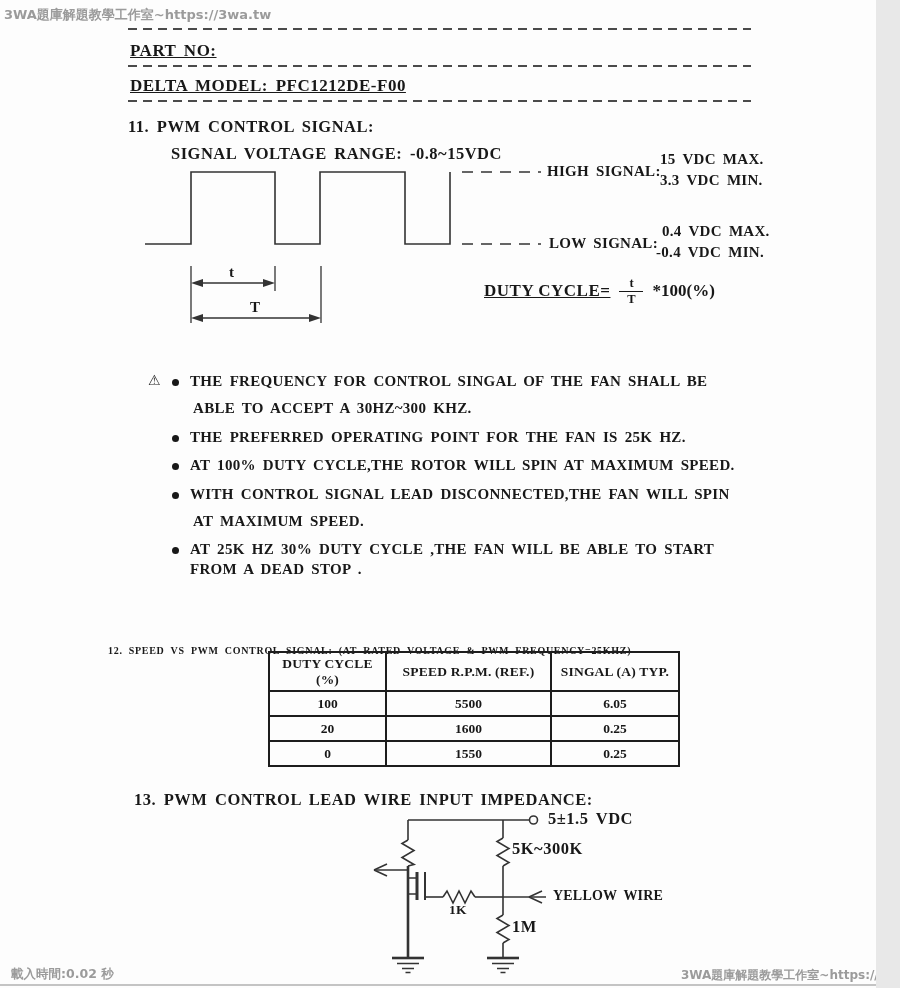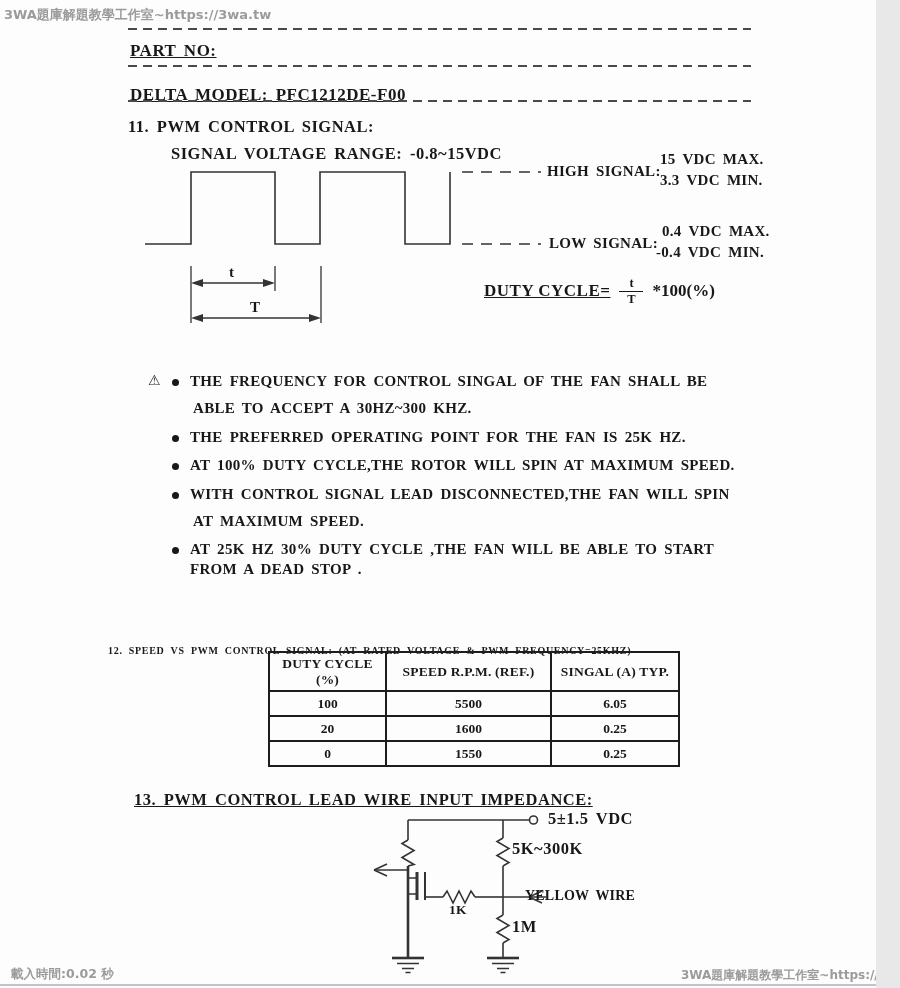--- a/index.html
+++ b/index.html
@@ -84,21 +84,21 @@
 <div class="page">
 
   <div class="wm" style="left:4px;top:6px;font-size:13px;">3WA題庫解題教學工作室~https://3wa.tw</div>
   <div class="wm" style="left:11px;top:966px;font-size:12.5px;">載入時間:0.02 秒</div>
   <div class="wm" style="left:681px;top:967px;font-size:12px;">3WA題庫解題教學工作室~https://3wa.tw</div>
   <div class="bottomline"></div>
 
   <div class="dash" style="top:28px;"></div>
   <div class="t f17" style="left:130px;top:41px;">PART NO:</div>
   <div class="dash" style="top:65px;"></div>
-  <div class="t f17" style="left:130px;top:85px;">DELTA MODEL: PFC1212DE-F00</div>
+  <div class="t f17" style="left:130px;top:76px;">DELTA MODEL: PFC1212DE-F00</div>
   <div class="dash" style="top:100px;"></div>
 
   <div class="t f16" style="left:128px;top:118px;">11. PWM CONTROL SIGNAL:</div>
   <div class="t f16" style="left:171px;top:145px;">SIGNAL VOLTAGE RANGE: -0.8~15VDC</div>
 
   <svg class="layer" width="900" height="988" viewBox="0 0 900 988">
 
     <g>
       <polyline class="wire" points="145,244 191,244 191,172 275,172 275,244 320,244 320,172 405,172 405,244 450,244 450,172"></polyline>
       <line class="wire" x1="462" y1="172" x2="541" y2="172" stroke-dasharray="11,8"></line>
@@ -211,20 +211,20 @@
       <td>0.25</td>
     </tr>
     <tr>
       <td>0</td>
       <td>1550</td>
       <td>0.25</td>
     </tr>
   </tbody>
     </table>
 
-  <div class="t f16" style="left:134px;top:791px;text-decoration:underline;">13. PWM CONTROL LEAD WIRE INPUT IMPEDANCE:</div>
+  <div class="t f16" style="left:134px;top:791px;">13. PWM CONTROL LEAD WIRE INPUT IMPEDANCE:</div>
   <div class="t f16" style="left:548px;top:810px;">5±1.5 VDC</div>
   <div class="t f16" style="left:512px;top:840px;">5K~300K</div>
   <div class="t f13" style="left:449px;top:902px;">1K</div>
   <div class="t f16" style="left:512px;top:918px;">1M</div>
-  <div class="t f14" style="left:525px;top:888px;">YELLOW WIRE</div>
+  <div class="t f14" style="left:553px;top:888px;">YELLOW WIRE</div>
 
 </div>
 
 </body></html>

